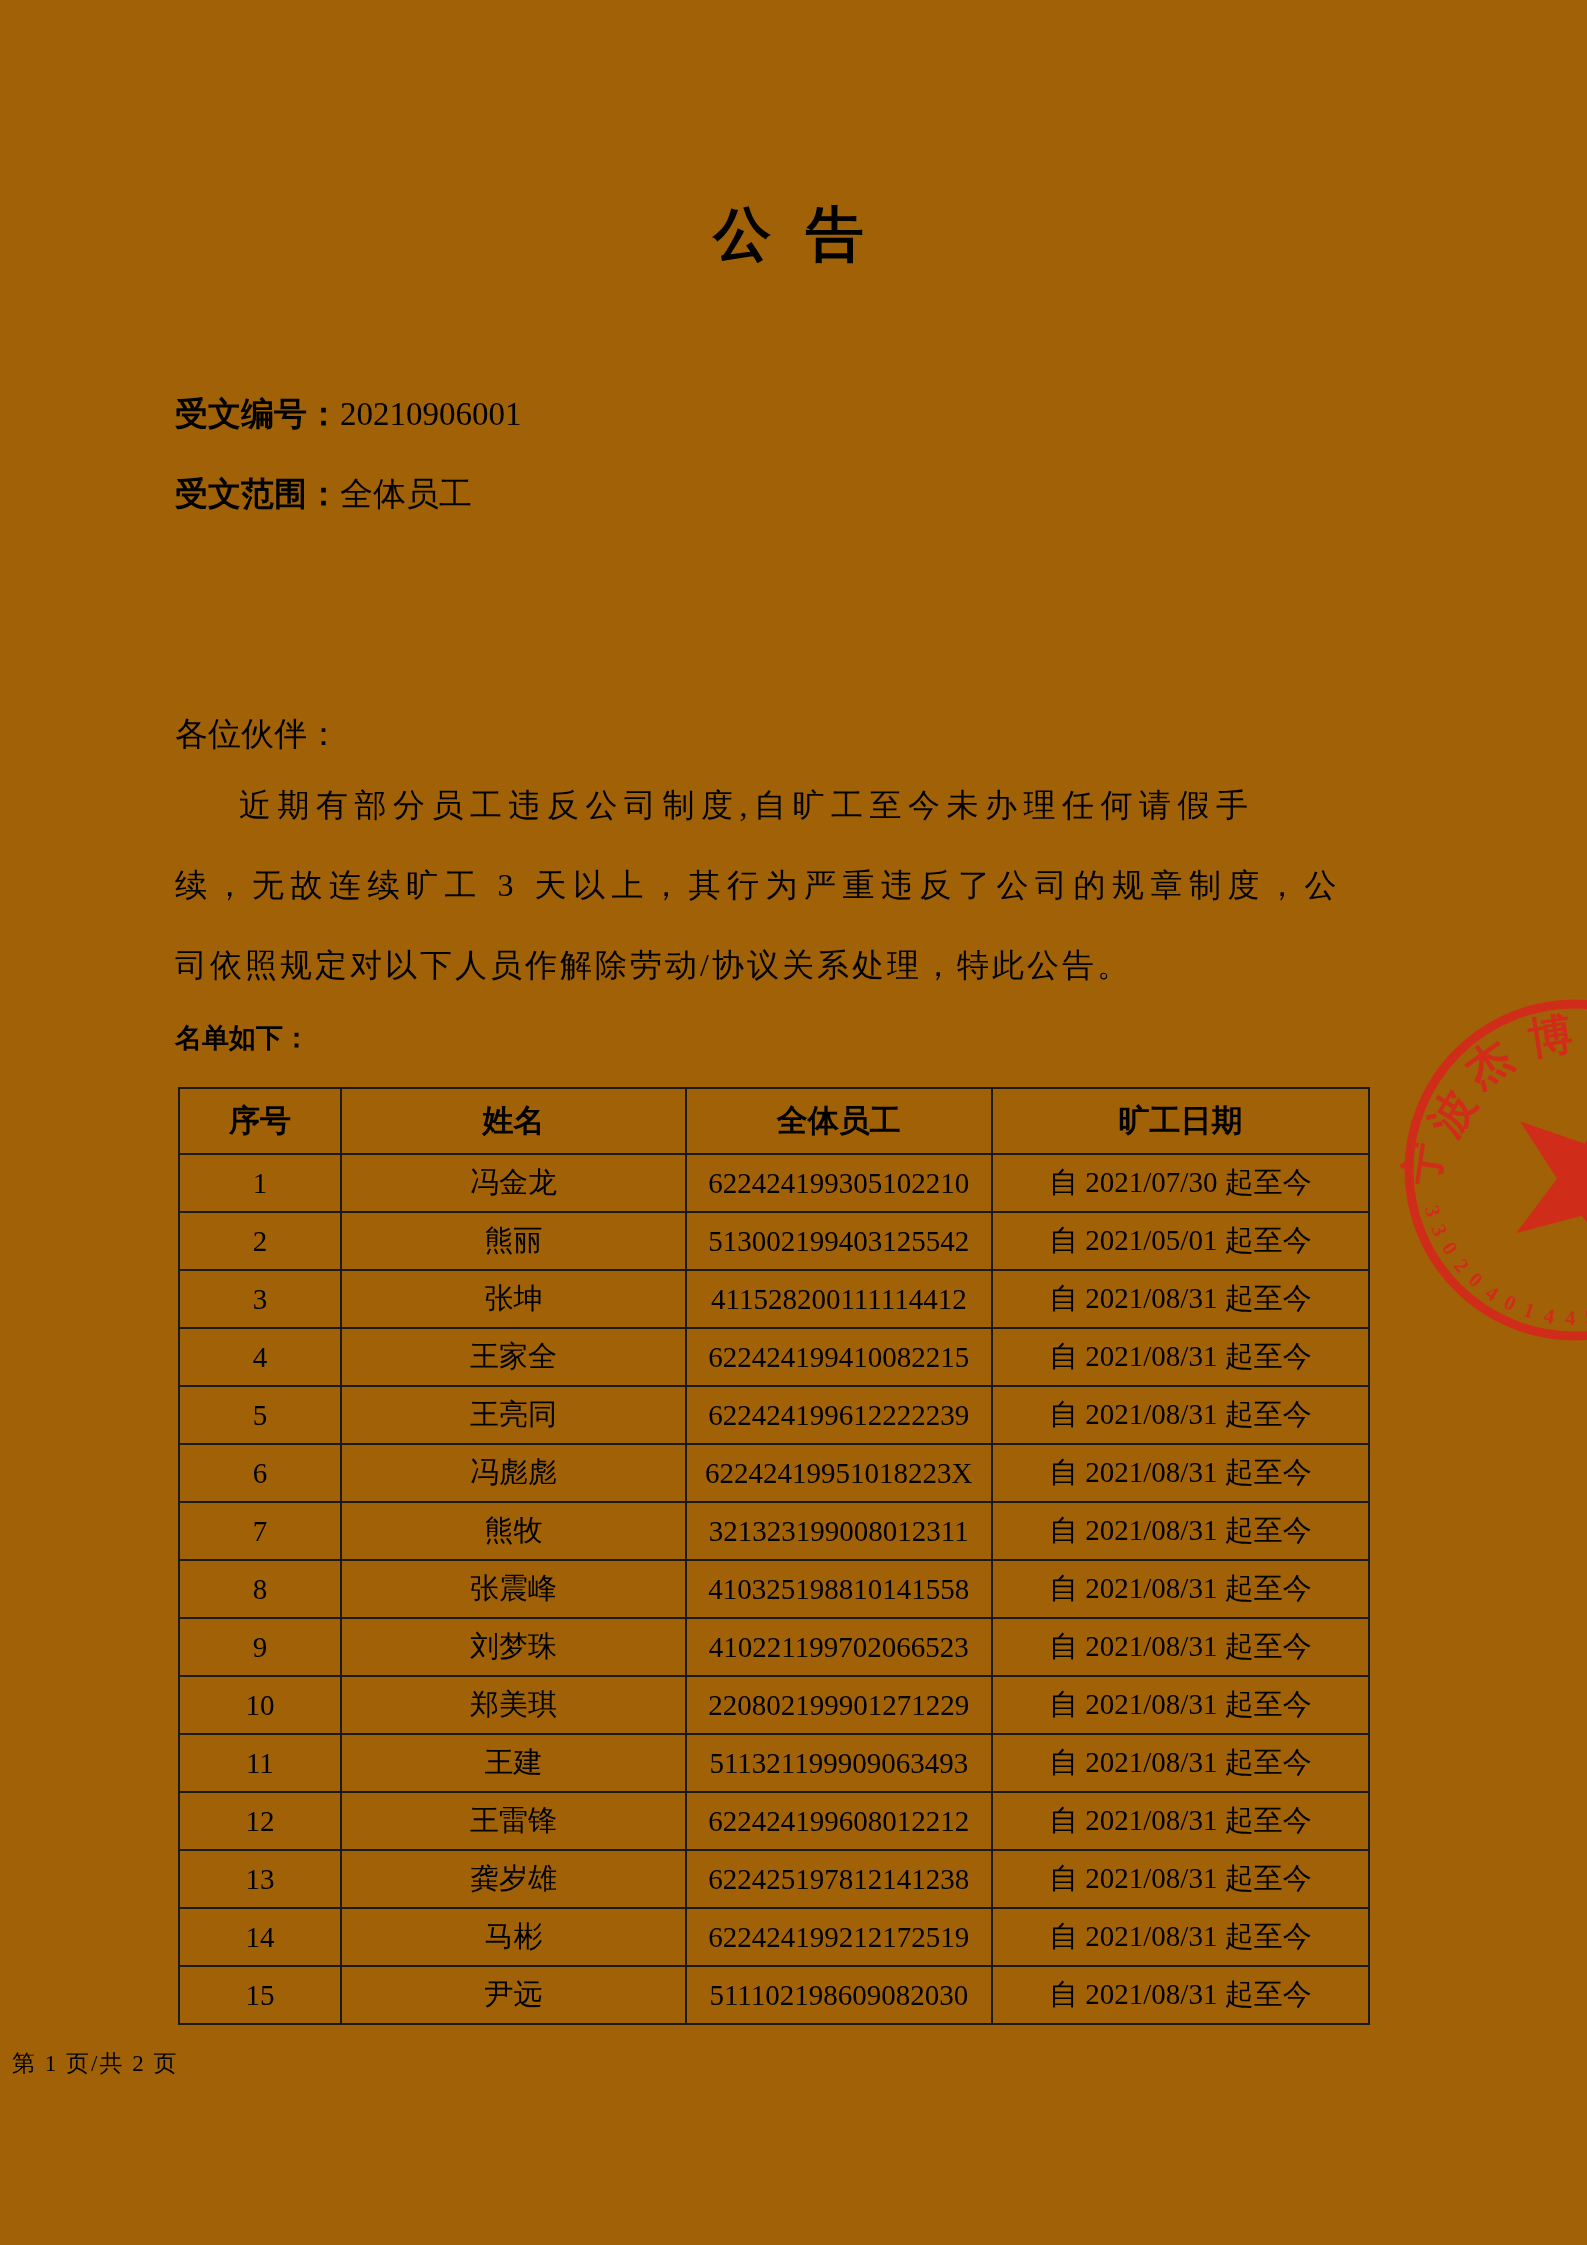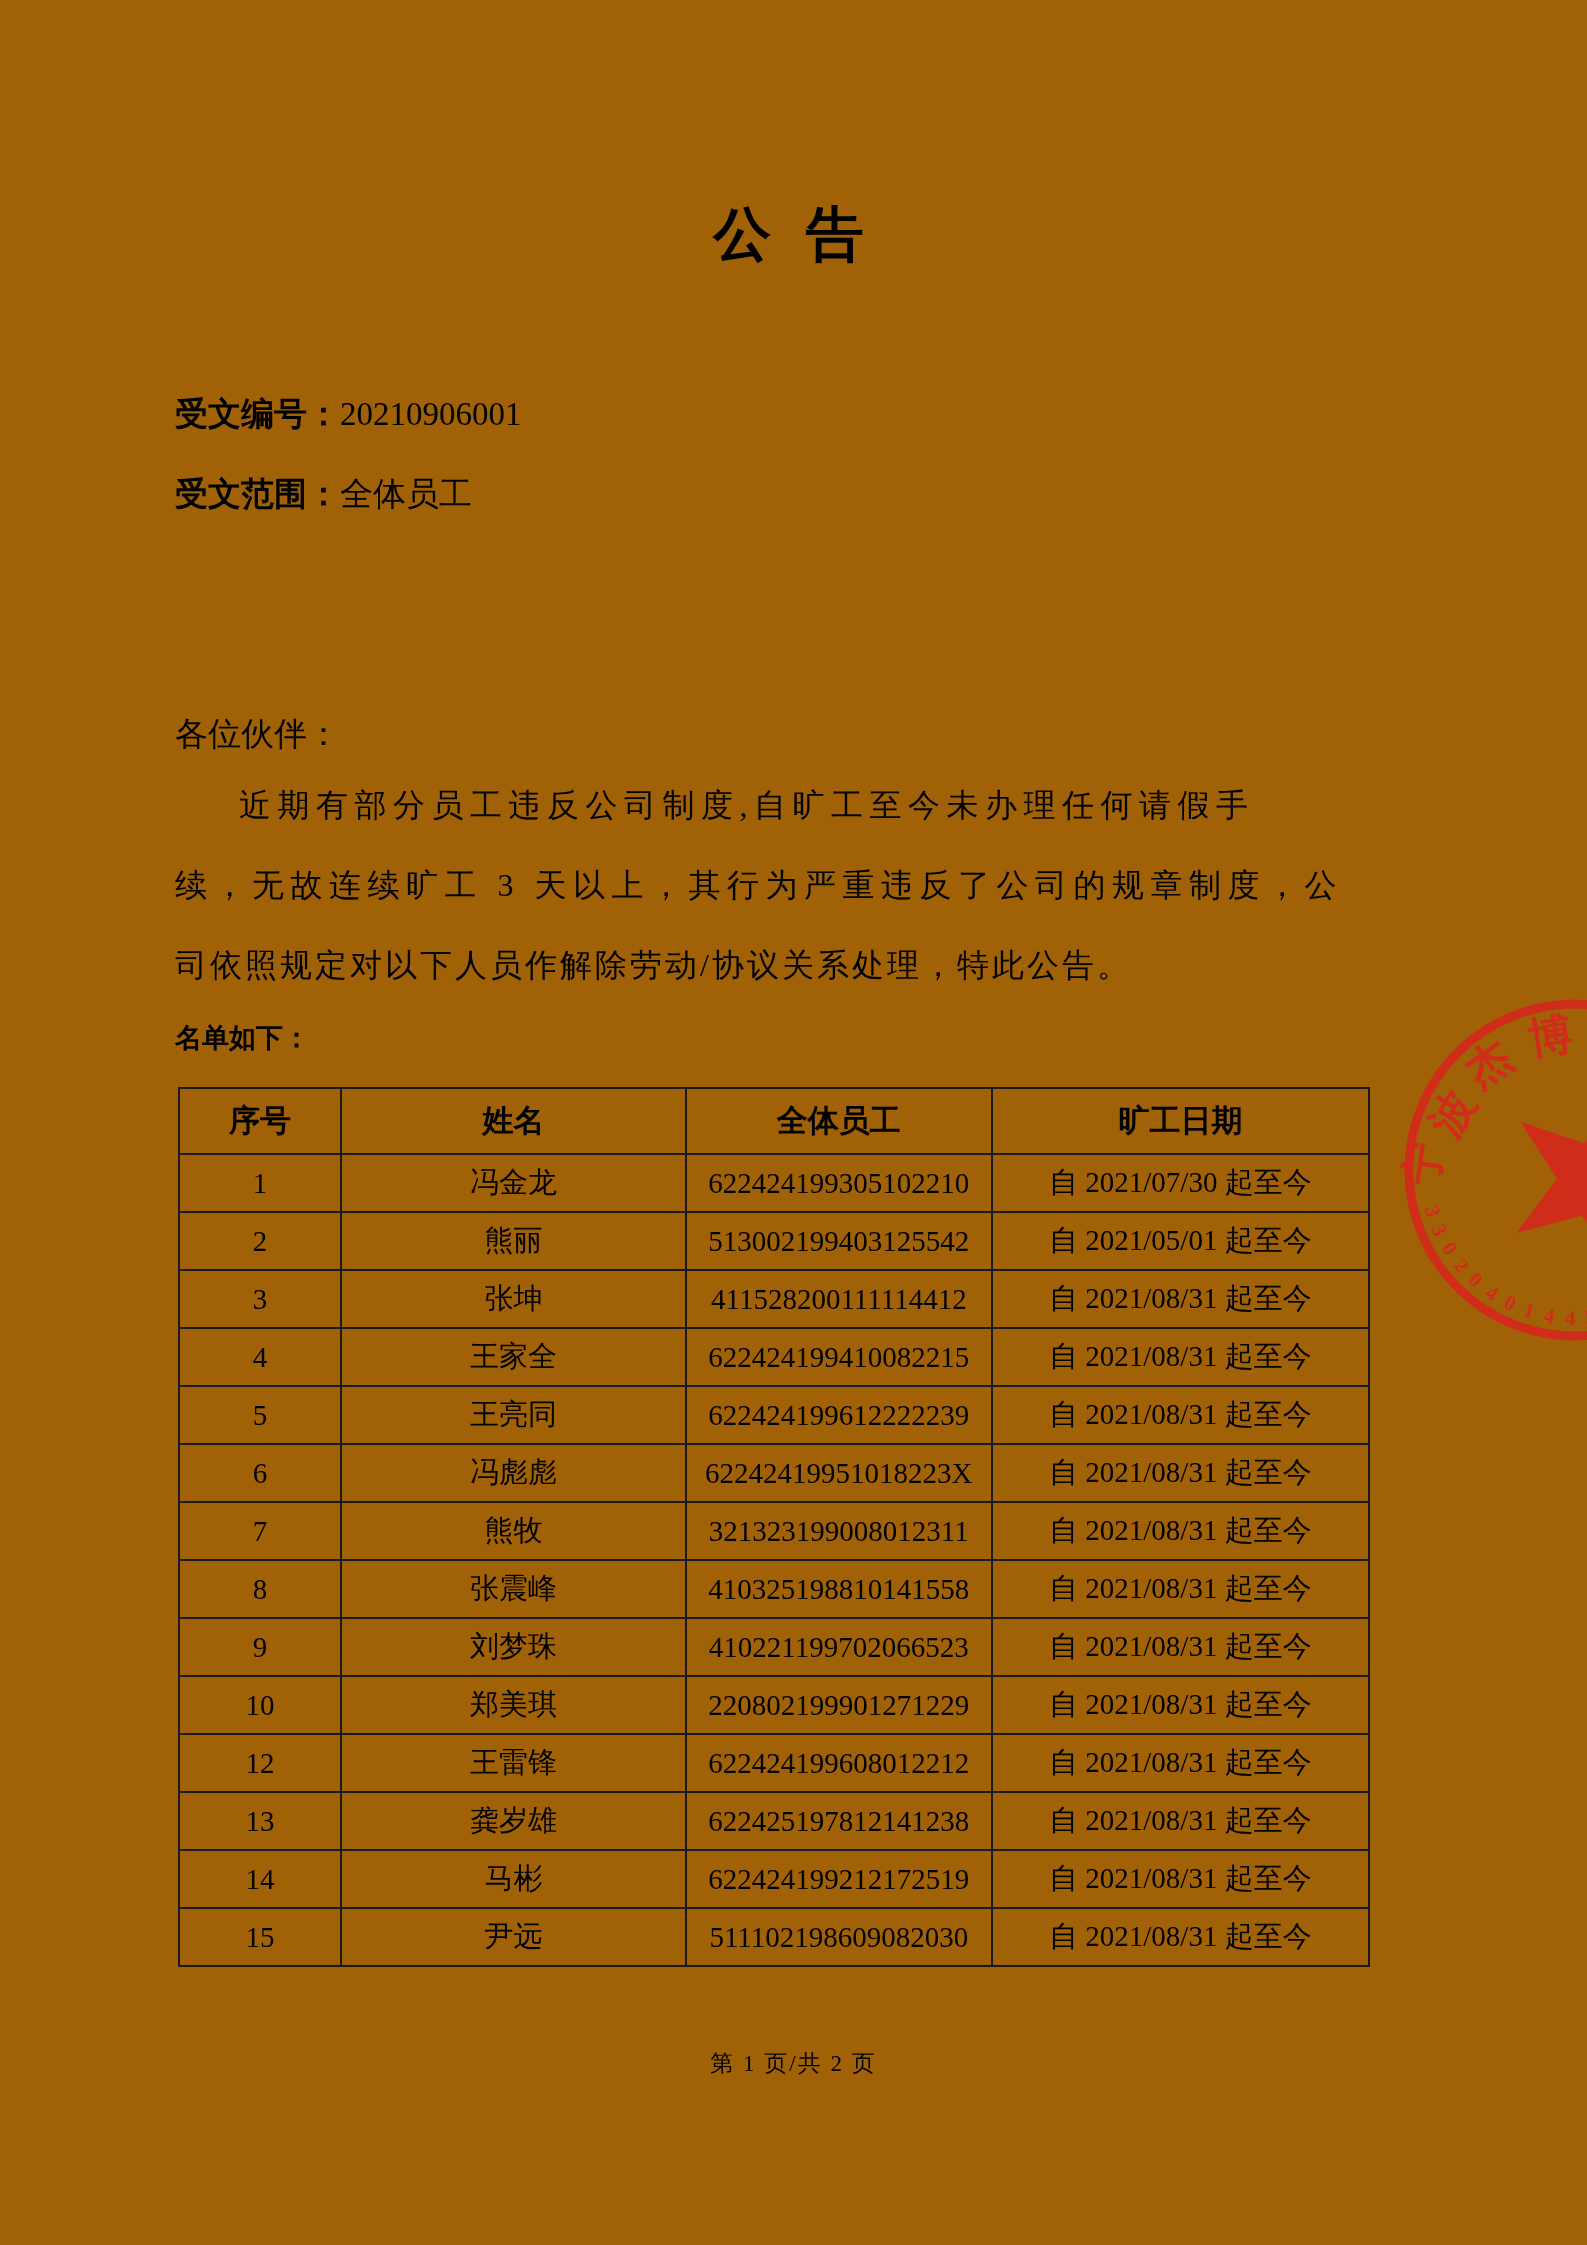--- a/index.html
+++ b/index.html
@@ -47,22 +47,22 @@
     overflow:hidden;
   }
   table.roster th{height:64px;font-size:31px;font-weight:bold;margin-left:28px;}
   table.roster td{height:56px;font-size:29px;font-weight:normal;}
   col.c-idx{width:13.6%;}
   col.c-name{width:29.0%;}
   col.c-id{width:25.7%;}
   col.c-date{width:31.7%;}
   .footer{
     position:absolute;top:2048px;left:0;right:0;
-    text-align:center;
-    font-size:23px;letter-spacing:2px;
+    text-align:left;
+    font-size:23px;letter-spacing:2px;padding-left:12px;
   }
   .stamp{
     position:absolute;left:1375px;top:970px;
     width:400px;height:400px;
     opacity:0.92;
   }
   .stamp text{
     fill:#d5281c;
     font-family:"Liberation Serif","DejaVu Serif",serif;
   }
@@ -162,20 +162,26 @@
         <tr>
           <td>9</td>
           <td>刘梦珠</td>
           <td>410221199702066523</td>
           <td>自 2021/08/31 起至今</td>
         </tr>
         <tr>
           <td>10</td>
           <td>郑美琪</td>
           <td>220802199901271229</td>
+          <td>自 2021/08/31 起至今</td>
+        </tr>
+        <tr>
+          <td>11</td>
+          <td>王建</td>
+          <td>511321199909063493</td>
           <td>自 2021/08/31 起至今</td>
         </tr>
         <tr>
           <td>12</td>
           <td>王雷锋</td>
           <td>622424199608012212</td>
           <td>自 2021/08/31 起至今</td>
         </tr>
         <tr>
           <td>13</td>

